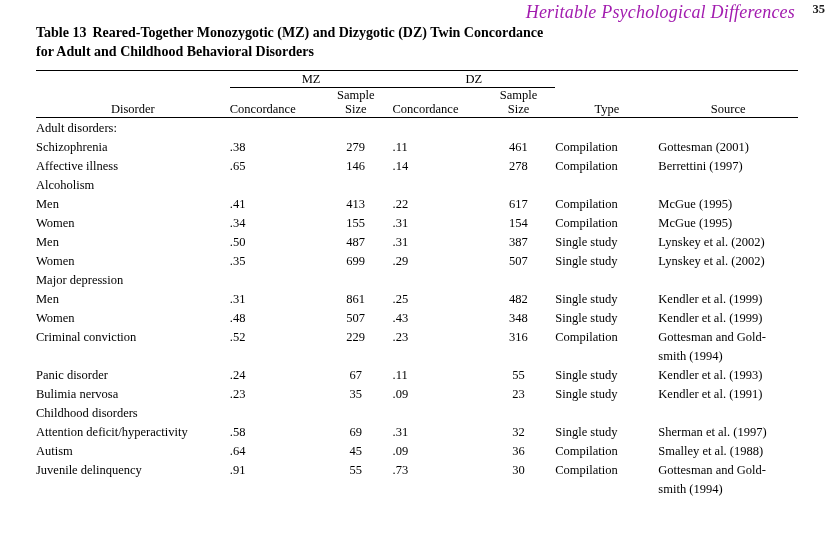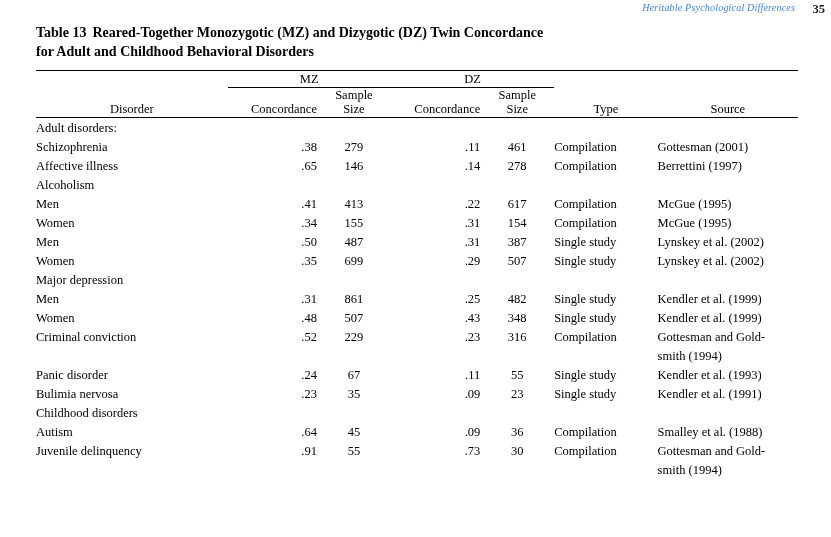--- a/index.html
+++ b/index.html
@@ -22,23 +22,23 @@
     height: 537px;
     box-sizing: border-box;
     padding: 0 32px;
   }
   
   .running-head {
     position: absolute;
     right: 36px;
     top: 2px;
     font-style: italic;
-    font-size: 10px;
+    font-size: 18px;
     letter-spacing: 0.2px;
-    color: #3b82f6;
+    color: #a21caf;
     white-space: nowrap;
   }
   .page-number {
     position: absolute;
     right: 6px;
     top: 2px;
     font-size: 12.5px;
     font-weight: bold;
     color: #1a1a1a;
   }
@@ -100,21 +100,21 @@
   }
   .colhead td.left {
     text-align: center;
   }
   tbody.body td {
     padding-top: 1.2px;
     padding-bottom: 1.2px;
     line-height: 1.33;
   }
   td.c-disorder { width: 205px; text-align: left; padding-left: 2px; }
-  td.c-num      { width: 92px;  text-align: right; }
+  td.c-num      { width: 92px;  text-align: left; }
   td.c-size     { width: 78px;  text-align: center; }
   td.c-type     { width: 108px; text-align: left; }
   td.c-source   { width: 150px; text-align: left; }
   .indent1 { padding-left: 12px; }
   .indent2 { padding-left: 26px; margin-top: 37px; }
   .gapabove td { padding-top: 11px; }
   .contline td { padding-top: 0px; }
   .src-cont { padding-left: 26px; }
 </style>
 </head>
@@ -300,20 +300,29 @@
         <tr>
           <td class="c-disorder">Childhood disorders</td>
           <td class="c-num">&nbsp;</td>
           <td class="c-size">&nbsp;</td>
           <td class="c-num">&nbsp;</td>
           <td class="c-size">&nbsp;</td>
           <td class="c-type">&nbsp;</td>
           <td class="c-source">&nbsp;</td>
         </tr>
         <tr>
+          <td class="c-disorder indent1">Attention deficit/hyperactivity</td>
+          <td class="c-num">.58</td>
+          <td class="c-size">69</td>
+          <td class="c-num">.31</td>
+          <td class="c-size">32</td>
+          <td class="c-type">Single study</td>
+          <td class="c-source">Sherman et al. (1997)</td>
+        </tr>
+        <tr>
           <td class="c-disorder indent1">Autism</td>
           <td class="c-num">.64</td>
           <td class="c-size">45</td>
           <td class="c-num">.09</td>
           <td class="c-size">36</td>
           <td class="c-type">Compilation</td>
           <td class="c-source">Smalley et al. (1988)</td>
         </tr>
         <tr>
           <td class="c-disorder indent1">Juvenile delinquency</td>

